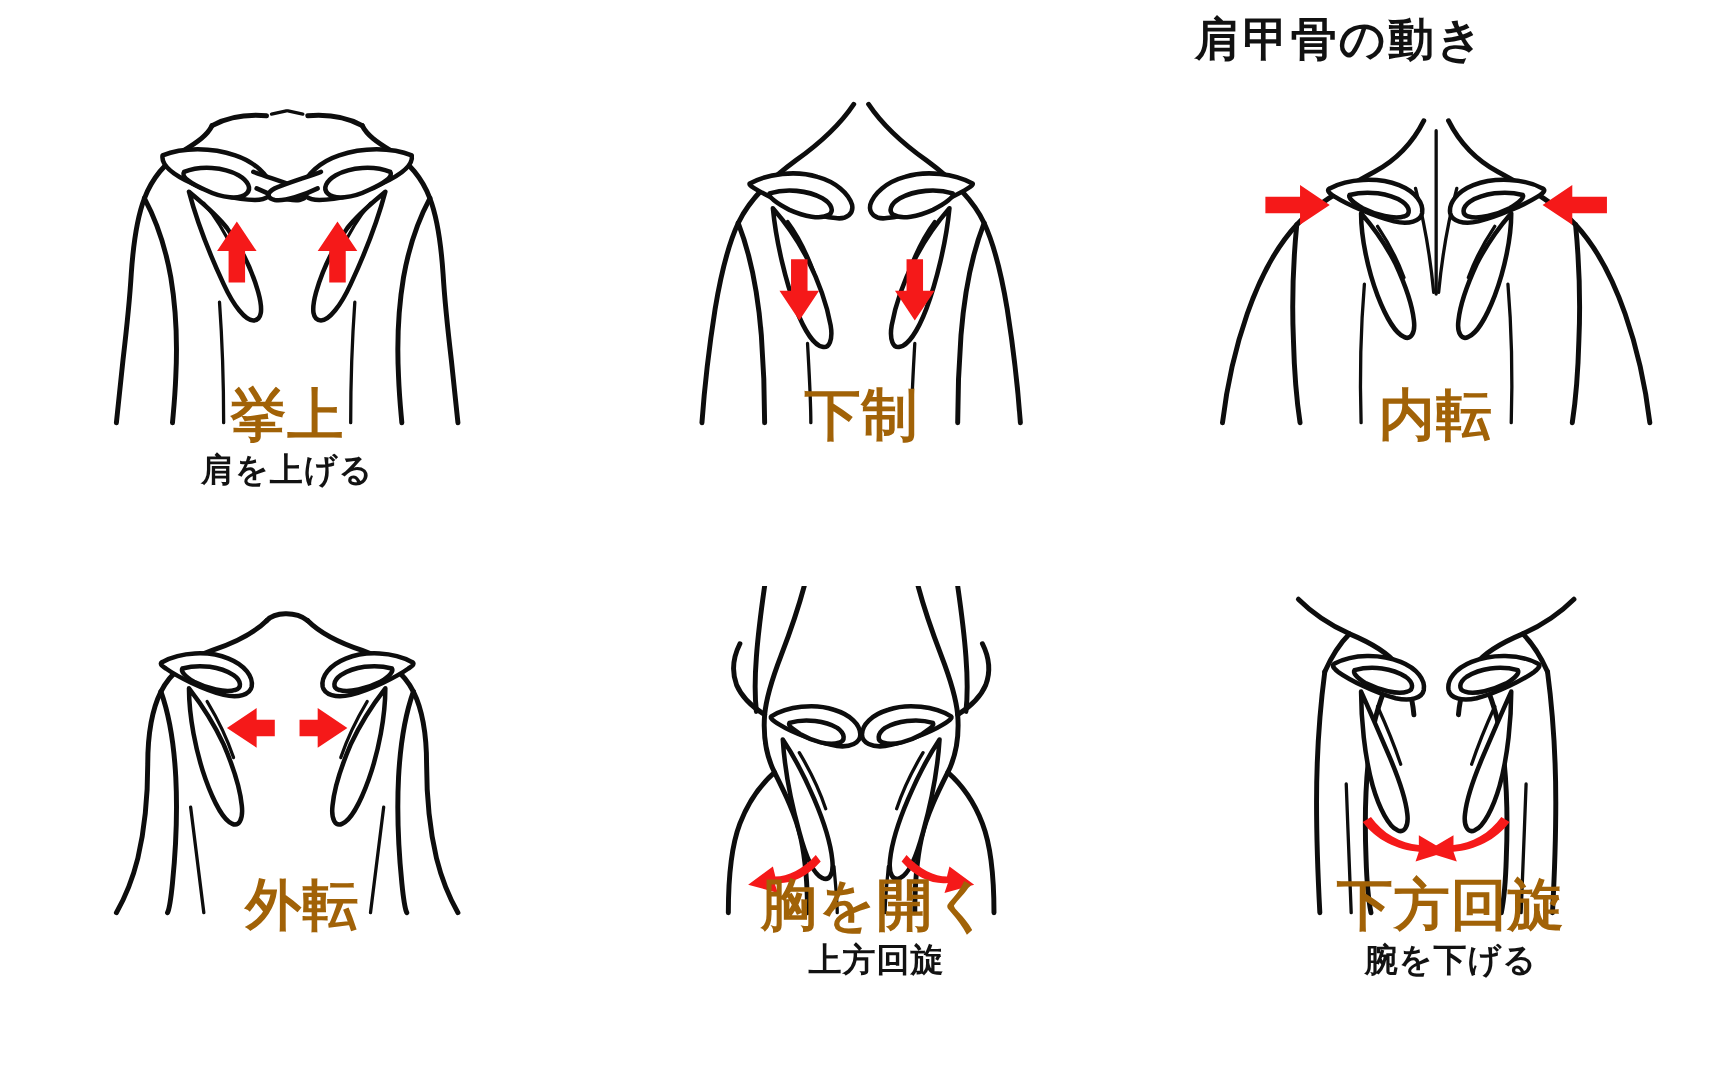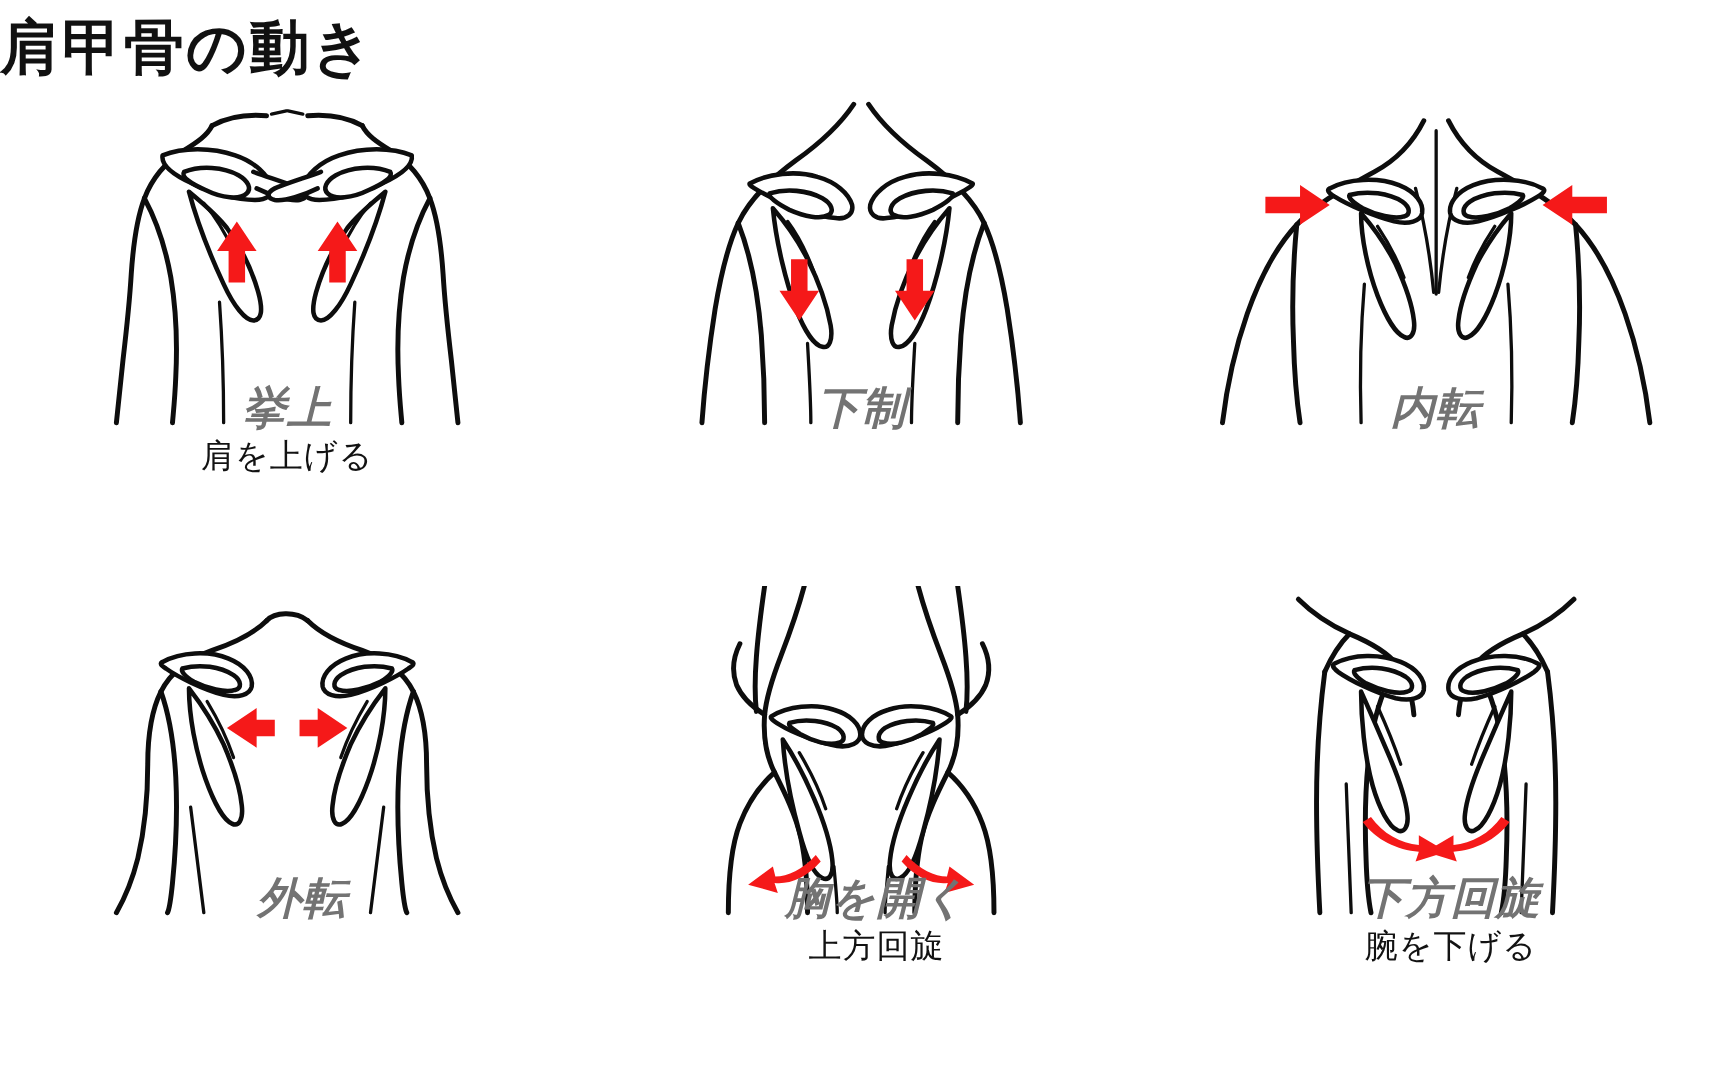--- a/index.html
+++ b/index.html
@@ -18,22 +18,22 @@
     position: relative;
     width: 1723px;
     height: 1077px;
     background: #ffffff;
   }
   .page-title {
     position: absolute;
     top: 14px;
     left: 0;
     width: 1485px;
-    text-align: left;
-    font-size: 60px;
+    text-align: right;
+    font-size: 46px;
     font-weight: 700;
     color: #111111;
     letter-spacing: 2px;
     line-height: 1.1;
   }
   .grid {
     position: absolute;
     top: 96px;
     left: 0;
     width: 1723px;
@@ -57,30 +57,29 @@
   .panel-labels {
     position: absolute;
     left: 0;
     width: 100%;
     text-align: center;
     pointer-events: none;
   }
   .row1 .panel-labels { top: 286px; }
   .row2 .panel-labels { top: 286px; margin-left: 15px; }
   .label-main {
-    font-size: 44px;
+    font-size: 56px;
     font-weight: 700;
-    color: #737373;
+    color: #a16207;
     line-height: 1.18;
     letter-spacing: 1px;
-    font-style: italic;
   }
   .label-sub {
     font-size: 33px;
-    font-weight: 400;
+    font-weight: 700;
     color: #121212;
     line-height: 1.2;
     letter-spacing: 1px;
     margin-top: 2px;
   }
   
   svg .body {
     fill: none;
     stroke: #0d0d0d;
     stroke-width: 6;

